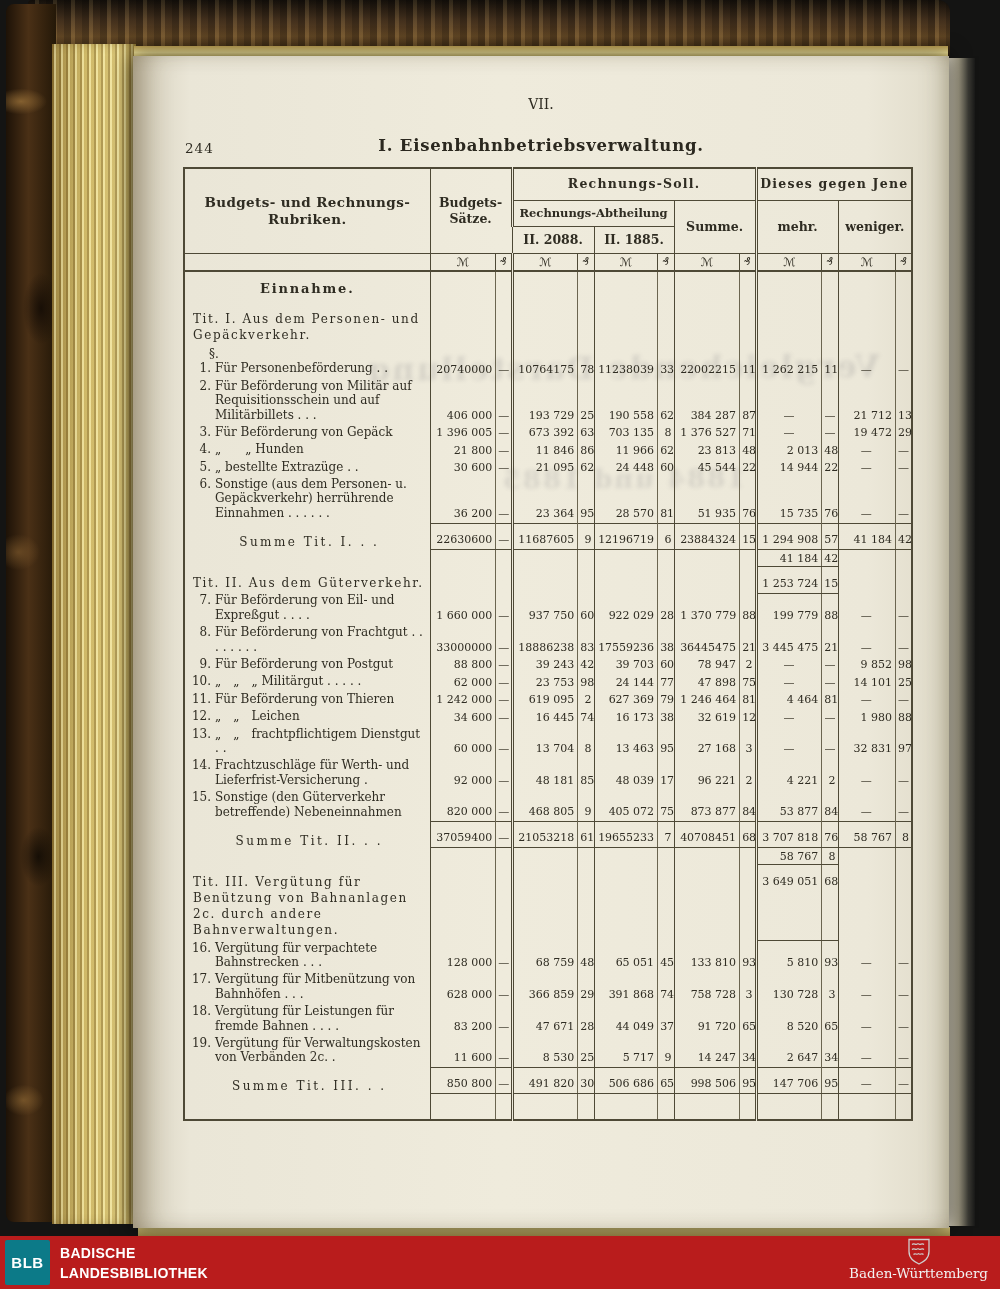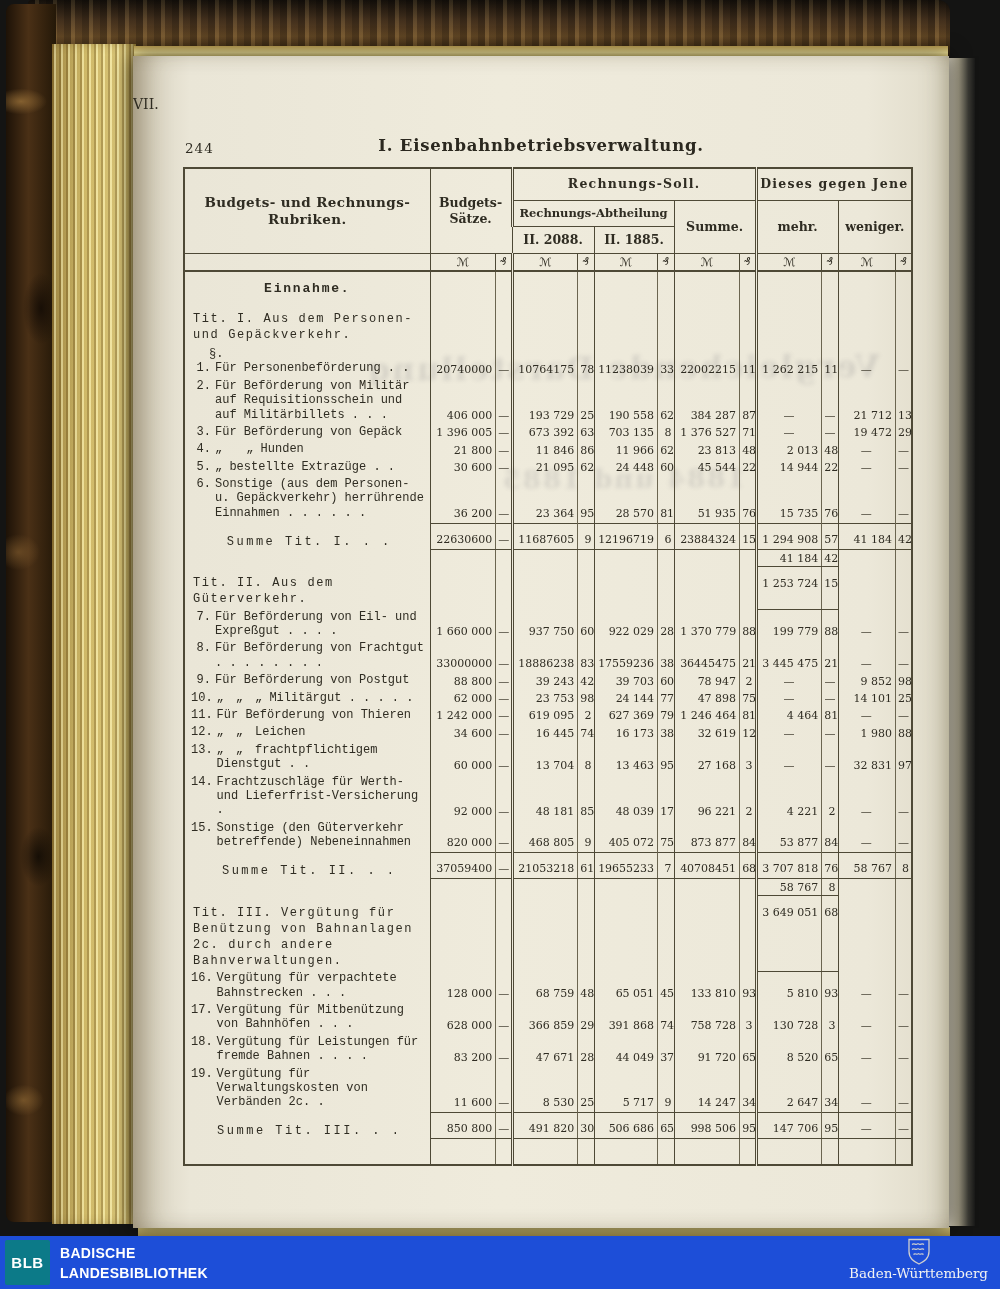--- a/index.html
+++ b/index.html
@@ -65,21 +65,21 @@
     font-weight: bold; color: #3c3c4c; letter-spacing: 2px;
     text-align: center;
     font-family: "DejaVu Serif", serif;
   }
   .g1 { top: 294px; left: 205px; width: 570px; font-size: 31px; }
   .g2 { top: 408px; left: 255px; width: 470px; font-size: 26px; }
 
   .pg-content { position: relative; z-index: 2; }
   .pg-head { position: relative; height: 20px; margin-top: 40px; color: #2f2c22; }
   .pgnum { position: absolute; left: 52px; top: 0; font-size: 13.5px; letter-spacing: 1px; margin-top: 44px; }
-  .chap { position: absolute; left: 0; right: 0; top: 0; text-align: left; font-size: 14px; }
+  .chap { position: absolute; left: 0; right: 0; top: 0; text-align: center; font-size: 14px; }
   .doc-title {
     text-align: center; margin-top: 20px; font-size: 16.5px; font-weight: bold;
     letter-spacing: .8px; color: #2b281f;
   }
 
   
   .dtable {
     width: 730px; margin: 12px 0 0 50px;
     border-collapse: collapse; table-layout: fixed;
     border: 2px solid #4e4936; color: #2f2c22;
@@ -96,40 +96,40 @@
   .cur th { font-weight: normal; font-style: italic; height: 18px; padding: 0; border-bottom: 2px solid #4e4936; }
   .cm { font-size: 11.5px; font-family: "DejaVu Sans", sans-serif; }
   .cpf { font-size: 10.5px; font-family: "DejaVu Sans", sans-serif; }
 
   tbody td { vertical-align: bottom; padding: 1px 2px; }
   td.m  { font-size: 11px; text-align: right; white-space: nowrap; padding-right: 3px; border-left: 1px solid #4e4936; }
   td.pf { font-size: 11px; text-align: right; white-space: nowrap; padding-right: 2px; border-left: 1px solid #6b6550; }
   td.c2, td.c8 { border-left: 3px double #4e4936; }
   td.dash { text-align: center; color: #454134; }
 
-  .lblcell { padding: 0 2px 0 6px; font-size: 12px; line-height: 1.2; font-family: Liberation Mono, monospace; }
+  .lblcell { padding: 0 2px 0 6px; font-size: 12px; line-height: 1.2; }
   .lblwrap { display: flex; align-items: flex-start; }
   .rownum { flex: 0 0 20px; text-align: right; margin-right: 4px; }
   .rowtxt { flex: 1; }
 
   .row-section .lblcell { text-align: center; font-weight: bold; letter-spacing: 1.8px; font-size: 13px; padding: 9px 0 5px; }
   .row-title td { vertical-align: top; }
   .row-title .lblcell { letter-spacing: 1.6px; font-size: 12px; padding: 9px 2px 2px 8px; line-height: 1.35; }
   .row-title td.m, .row-title td.pf { padding-top: 10px; }
   .row-title td.c8.filled, .row-title td.c9.filled { border-bottom: 1px solid #4e4936; }
   .row-para .lblcell { padding: 2px 0 0 24px; font-size: 12px; }
   .row-data td { padding-bottom: 3px; }
   .row-sum .lblcell { text-align: center; letter-spacing: 2.5px; font-size: 12px; padding-top: 9px; }
   .row-sum td.m, .row-sum td.pf { border-top: 1px solid #4e4936; border-bottom: 1px solid #4e4936; padding-top: 9px; padding-bottom: 3px; }
   .row-carry td { height: 17px; }
   .row-carry td.c8, .row-carry td.c9 { border-bottom: 1px solid #4e4936; }
   .row-spacer td { height: 26px; }
 
   
-  .viewer-footer { position: absolute; left: 0; bottom: 0; width: 1000px; height: 53px; background: #1d4ed8; z-index: 6; }
+  .viewer-footer { position: absolute; left: 0; bottom: 0; width: 1000px; height: 53px; background: #b91c1c; z-index: 6; }
   .blb-badge {
     position: absolute; left: 5px; top: 4px; width: 45px; height: 45px;
     background: #0c7a88; color: #fff; border-radius: 2px;
     display: flex; align-items: center; justify-content: center;
     font-family: "Liberation Sans", sans-serif; font-weight: bold; font-size: 15px; letter-spacing: .5px;
   }
   .lib-name {
     position: absolute; left: 60px; top: 7px; color: #fff;
     font-family: "Liberation Sans", sans-serif; font-weight: bold;
     font-size: 14px; line-height: 1.45; letter-spacing: .3px;

